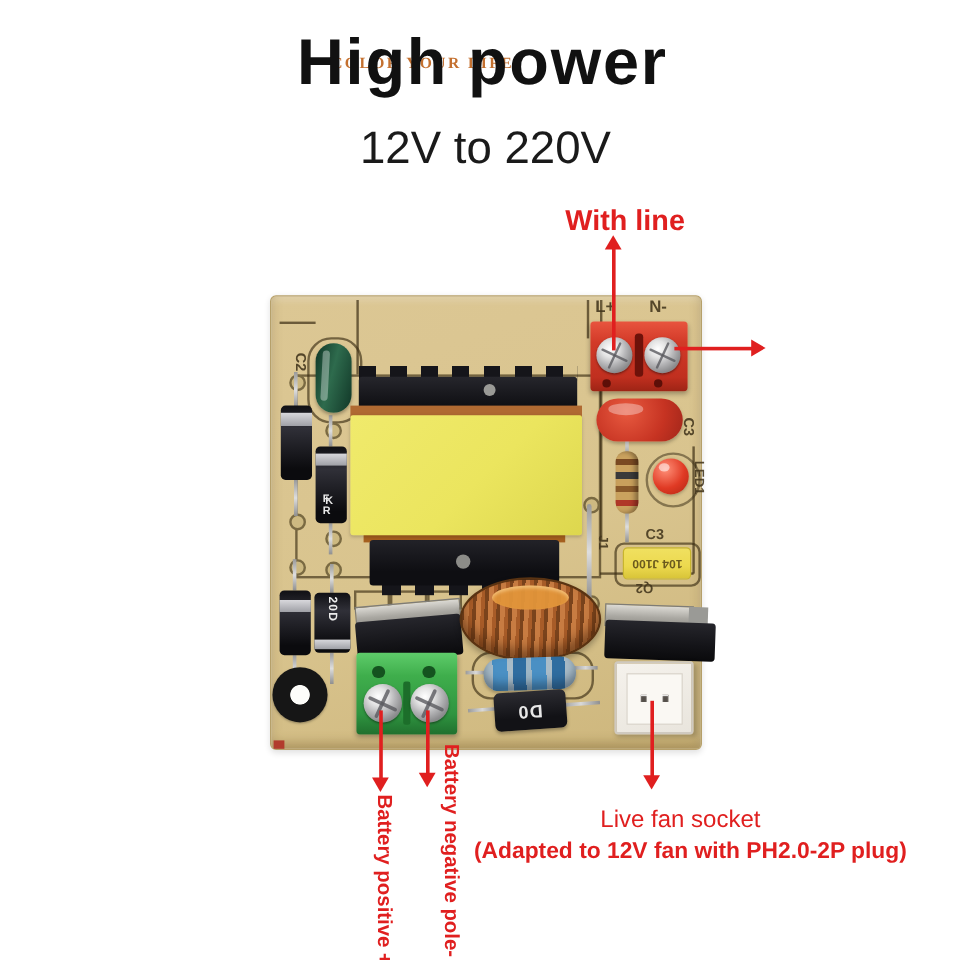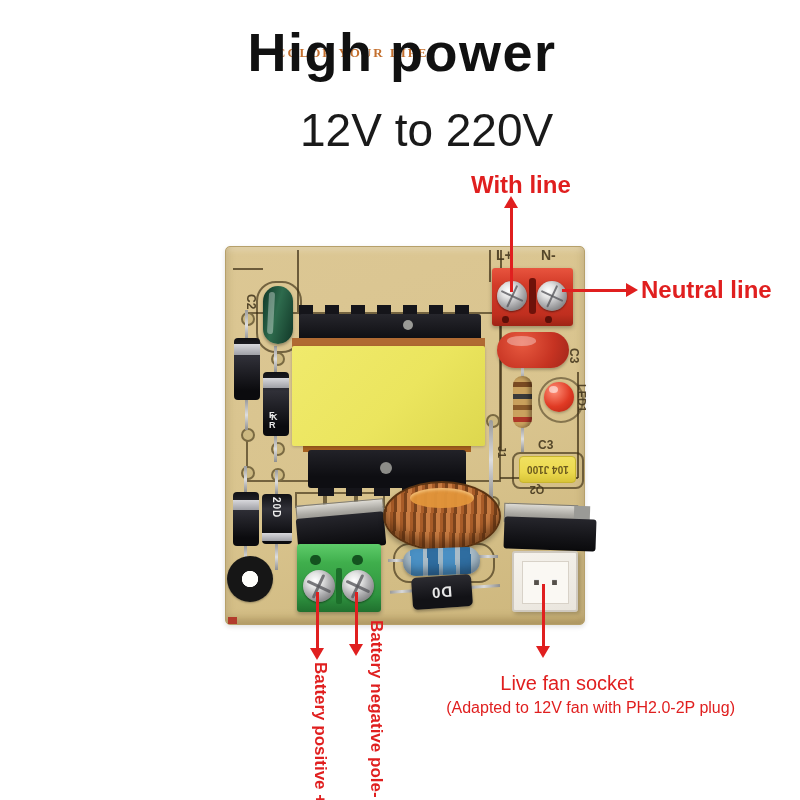--- a/index.html
+++ b/index.html
@@ -5,21 +5,21 @@
   html,body{margin:0;padding:0;background:#fff;}
   .stage{position:relative;width:800px;height:800px;background:#ffffff;overflow:hidden;
          font-family:"Liberation Sans",sans-serif;}
   .abs{position:absolute;}
   
   .brand{left:275px;top:8px;font-size:31px;font-weight:700;color:#141414;z-index:6;letter-spacing:1px;}
   .tagline{left:276px;top:45px;font-size:13px;font-weight:700;letter-spacing:2px;
            font-family:"Liberation Serif",serif;color:#c4702f;z-index:4;white-space:nowrap;}
   .title{left:235px;top:21px;width:334px;text-align:center;font-size:54px;font-weight:700;
          letter-spacing:1.5px;color:#111;z-index:5;white-space:nowrap;}
-  .subtitle{left:300px;top:103px;width:200px;text-align:left;font-size:46px;color:#1a1a1a;z-index:5;white-space:nowrap;}
+  .subtitle{left:300px;top:103px;width:200px;text-align:left;font-size:38px;color:#1a1a1a;z-index:5;white-space:nowrap;}
   
   .ann{color:var(--annotation_red,#e01f1f);font-weight:700;white-space:nowrap;z-index:30;}
   .ann-line{background:var(--annotation_red,#e01f1f);z-index:30;}
   .vtext{transform-origin:0 0;transform:rotate(90deg);}
   .arrow-up{width:0;height:0;border-left:7px solid transparent;border-right:7px solid transparent;
             border-bottom:12px solid var(--annotation_red,#e01f1f);z-index:30;}
   .arrow-down{width:0;height:0;border-left:7px solid transparent;border-right:7px solid transparent;
               border-top:12px solid var(--annotation_red,#e01f1f);z-index:30;}
   .arrow-right{width:0;height:0;border-top:7px solid transparent;border-bottom:7px solid transparent;
                border-left:12px solid var(--annotation_red,#e01f1f);z-index:30;}
@@ -234,28 +234,27 @@
   <div class="abs" style="left:227px;top:556px;width:46px;height:46px;border-radius:50%;z-index:5;
        background:radial-gradient(circle,#fdfdfa 0 24%,#161616 26% 88%,#3a3a3a 100%);
        box-shadow:0 1px 2px rgba(0,0,0,.3);"></div>
 
   <div class="abs ann" style="left:471px;top:171px;font-size:24px;">With line</div>
   <div class="abs arrow-up" style="left:504px;top:196px;"></div>
   <div class="abs ann-line" style="left:510px;top:206px;width:3px;height:86px;"></div>
 
   <div class="abs ann-line" style="left:562px;top:289px;width:66px;height:3px;"></div>
   <div class="abs arrow-right" style="left:626px;top:283px;"></div>
-  <div class="abs ann" style="left:641px;top:276px;font-size:24px;">Neutral line</div>
 
   <div class="abs ann-line" style="left:316px;top:592px;width:3px;height:58px;"></div>
   <div class="abs arrow-down" style="left:310px;top:648px;"></div>
   <div class="abs ann vtext" style="left:330px;top:662px;font-size:17px;">Battery positive +</div>
 
   <div class="abs ann-line" style="left:355px;top:592px;width:3px;height:54px;"></div>
   <div class="abs arrow-down" style="left:349px;top:644px;"></div>
   <div class="abs ann vtext" style="left:386px;top:620px;font-size:17px;">Battery negative pole-</div>
 
   <div class="abs ann-line" style="left:542px;top:584px;width:3px;height:64px;"></div>
   <div class="abs arrow-down" style="left:536px;top:646px;"></div>
   <div class="abs ann" style="left:467px;top:672px;width:200px;text-align:center;font-size:20px;font-weight:400;">Live fan socket</div>
-  <div class="abs ann" style="left:395px;top:699px;width:340px;text-align:right;font-size:16px;font-weight:400;">(Adapted to 12V fan with PH2.0-2P plug)</div>
+  <div class="abs ann" style="left:395px;top:699px;width:340px;text-align:left;font-size:19px;font-weight:700;">(Adapted to 12V fan with PH2.0-2P plug)</div>
 
 </div>
 
 </body></html>

